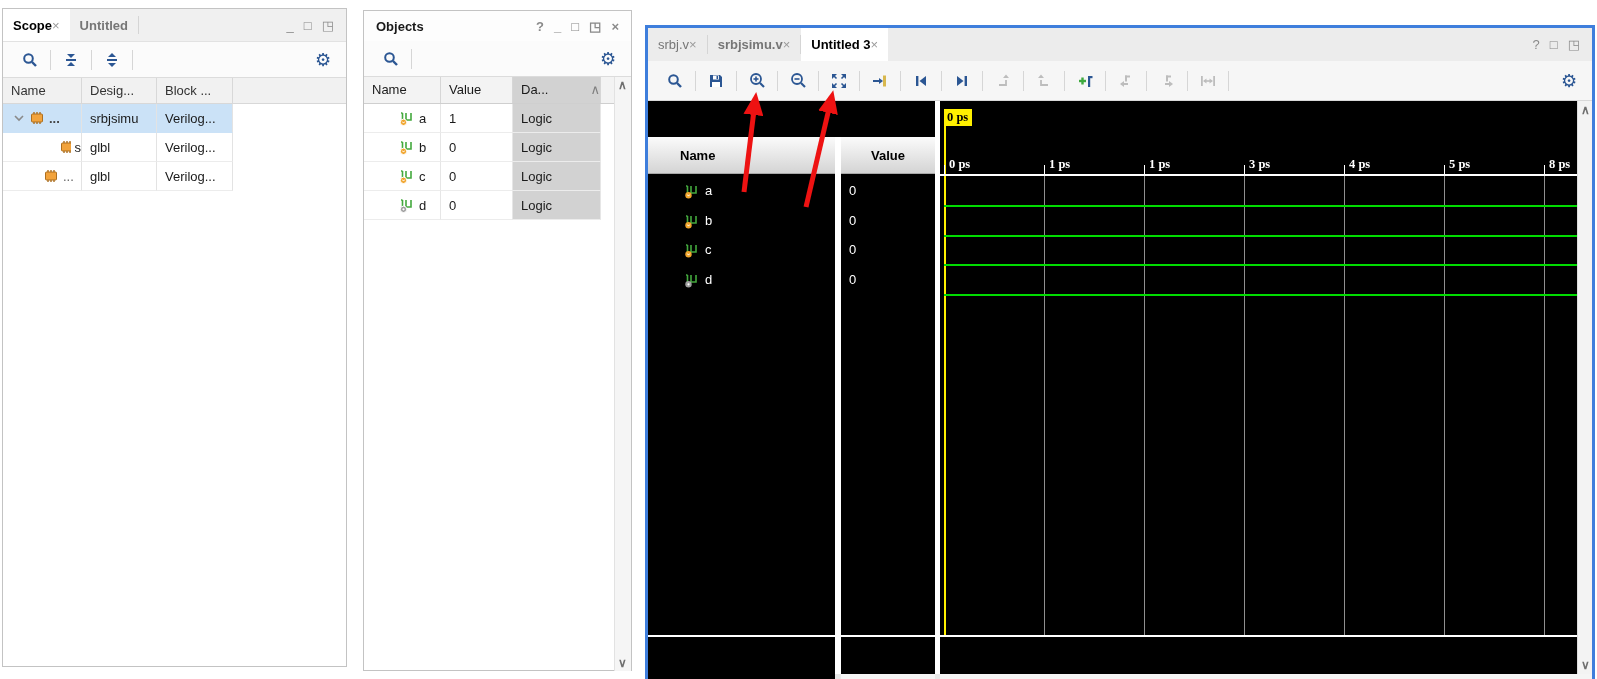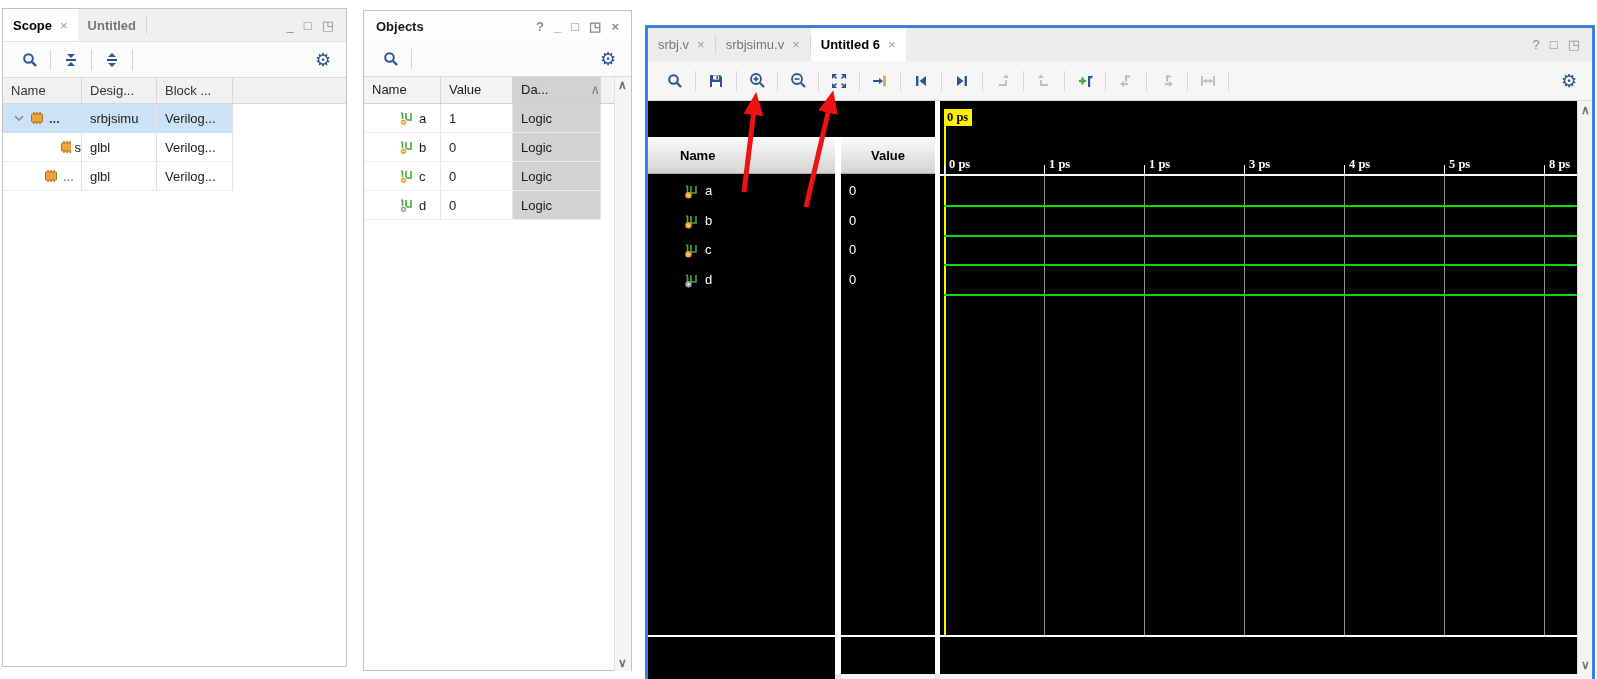--- a/index.html
+++ b/index.html
@@ -3,21 +3,21 @@
 <meta charset="utf-8">
 <style>
   * { margin:0; padding:0; box-sizing:border-box; }
   html,body { width:1597px; height:679px; background:#ffffff;
     font-family:"Liberation Sans", sans-serif; font-size:13px; color:#1a1a1a;
     position:relative; overflow:hidden; }
   .panel { position:absolute; background:#fff; border:1px solid #c3c3c3; }
 
   
   .tabbar { display:flex; align-items:stretch; background:#f0f0f0; height:33px; border-bottom:1px solid #e2e2e2; }
-  .tab { display:flex; align-items:center; gap:8px; padding:0 10px; color:#767676; font-weight:bold;justify-content:flex-end; }
+  .tab { display:flex; align-items:center; gap:0; padding:0 10px; color:#767676; font-weight:bold;justify-content:flex-end; }
   .tab.active { background:#fff; color:#000; }
   .tab .x { color:#9a9a9a; font-size:13px; font-weight:normal; }
   .tbsep { width:1px; background:#d5d5d5; margin:7px 0; }
   .winctl { margin-left:auto; display:flex; align-items:center; gap:10px; padding:0 12px; color:#8a8a8a; font-size:13px; }
   .winctl span { cursor:default; }
   .toolbar { display:flex; align-items:center; height:36px; background:#fbfbfb; border-bottom:1px solid #dcdcdc; padding:0 10px 0 14px; }
   .tbtn { width:26px; height:26px; display:flex; align-items:center; justify-content:center; }
   .sep { width:1px; height:20px; background:#d6d6d6; margin:0 7px; }
   .spacer { flex:1; }
   .gear { color:#2b5693; font-size:18px; line-height:1; }
@@ -277,26 +277,26 @@
 </div>
 
 <div id="wave" style="position:absolute;margin-top:21px;">
   <div class="tabbar">
     <div class="tab">
       <span style="font-weight:normal">srbj.v</span>
       <span class="x">×</span>
     </div>
     <div class="tbsep"></div>
     <div class="tab">
-      <span style="font-weight:normal">srbjsimu.v</span>
+      <span style="font-weight:bold">srbjsimu.v</span>
       <span class="x">×</span>
     </div>
     <div class="tbsep"></div>
     <div class="tab active">
-      <span>Untitled 6</span>
+      <span>Untitled 3</span>
       <span class="x">×</span>
     </div>
     <div class="winctl">
       <span>?</span>
       <span>□</span>
       <span>◳</span>
     </div>
   </div>
 
   <div class="toolbar">

